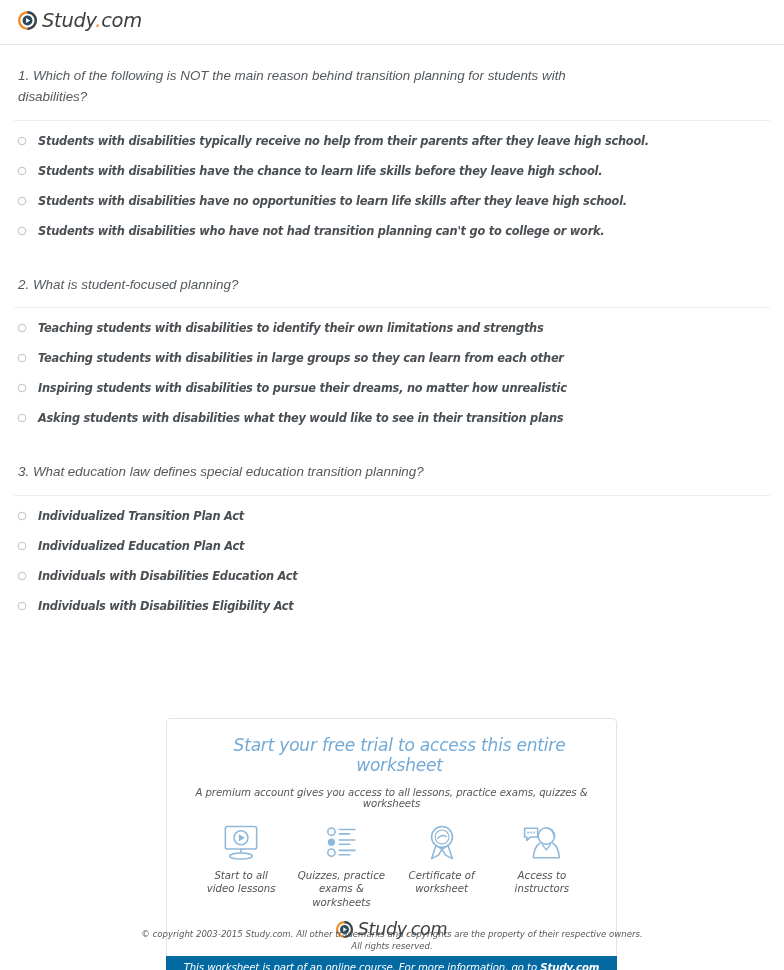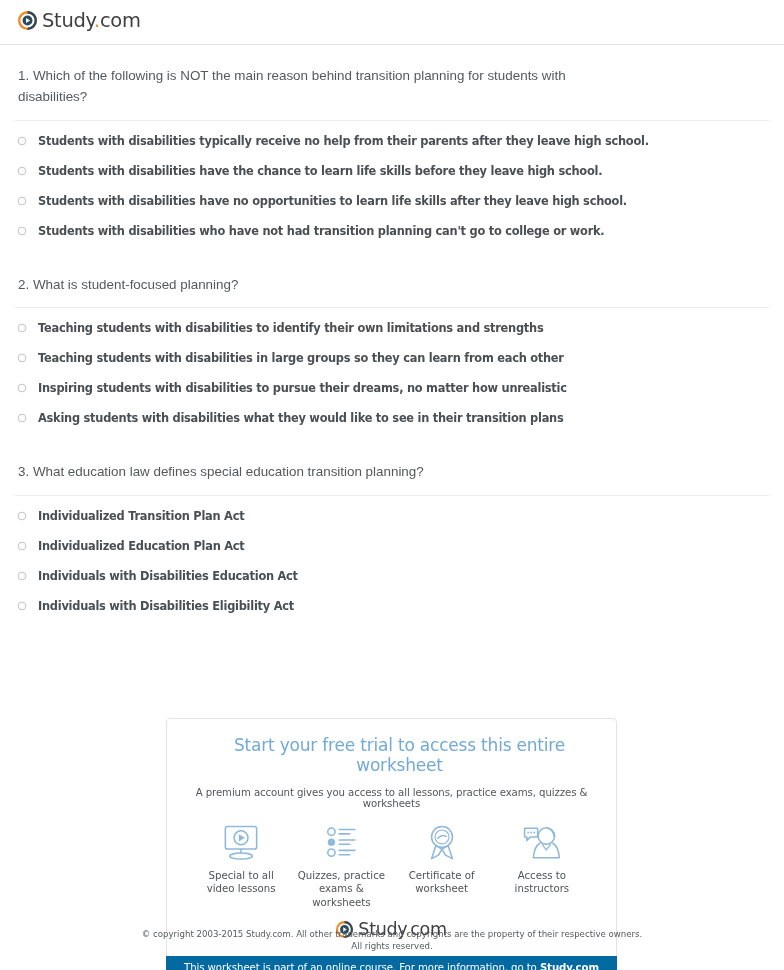--- a/index.html
+++ b/index.html
@@ -6,21 +6,21 @@
   html, body { margin: 0; padding: 0; }
   body {
     width: 784px;
     height: 970px;
     background: #ffffff;
     font-family: "Liberation Sans", sans-serif;
     color: #3c4043;
     overflow: hidden;
   }
 
-  .page { position: relative; width: 784px; height: 970px; }
+  .page { position: relative; width: 784px; height: 970px; font-style: italic; }
 
   
   .brand-header {
     padding: 9px 0 0 18px;
     height: 42px;
   }
   .logo-row { display: flex; align-items: center; gap: 5px; }
   .logo-mark { width: 19px; height: 19px; display: block; }
   .logo-word {
     font-size: 19.5px;
@@ -315,21 +315,21 @@
 
         <div class="feature">
           <svg class="feature-icon" viewBox="0 0 48 46">
             <rect x="6" y="4" width="36" height="26" rx="2.5" fill="none" stroke="#8fb8d9" stroke-width="1.8"></rect>
             <circle cx="24" cy="17" r="8" fill="none" stroke="#8fb8d9" stroke-width="1.8"></circle>
             <path d="M21.5 12.8 L28.5 17 L21.5 21.2 Z" fill="#8fb8d9"></path>
             <path d="M24 30 L24 35" stroke="#8fb8d9" stroke-width="1.8"></path>
             <ellipse cx="24" cy="38" rx="13" ry="3.5" fill="none" stroke="#8fb8d9" stroke-width="1.8"></ellipse>
           </svg>
           <div class="feature-label">
-            <span>Special to all</span><br>
+            <span>Start to all</span><br>
             <span>video lessons</span>
           </div>
         </div>
 
         <div class="feature">
           <svg class="feature-icon" viewBox="0 0 48 46">
             <circle cx="13" cy="10" r="4.2" fill="none" stroke="#8fb8d9" stroke-width="1.8"></circle>
             <circle cx="13" cy="22" r="4.2" fill="#8fb8d9"></circle>
             <circle cx="13" cy="34" r="4.2" fill="none" stroke="#8fb8d9" stroke-width="1.8"></circle>
             <path d="M22 7.5 H40 M22 12.5 H34" stroke="#8fb8d9" stroke-width="1.8" stroke-linecap="round"></path>

